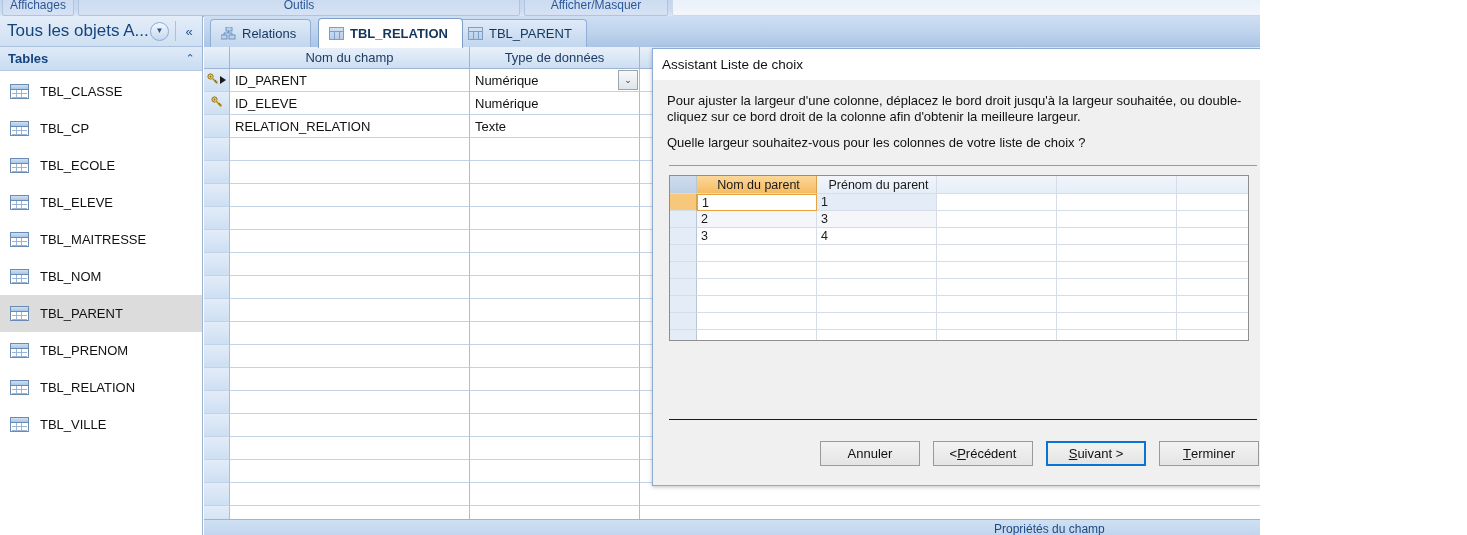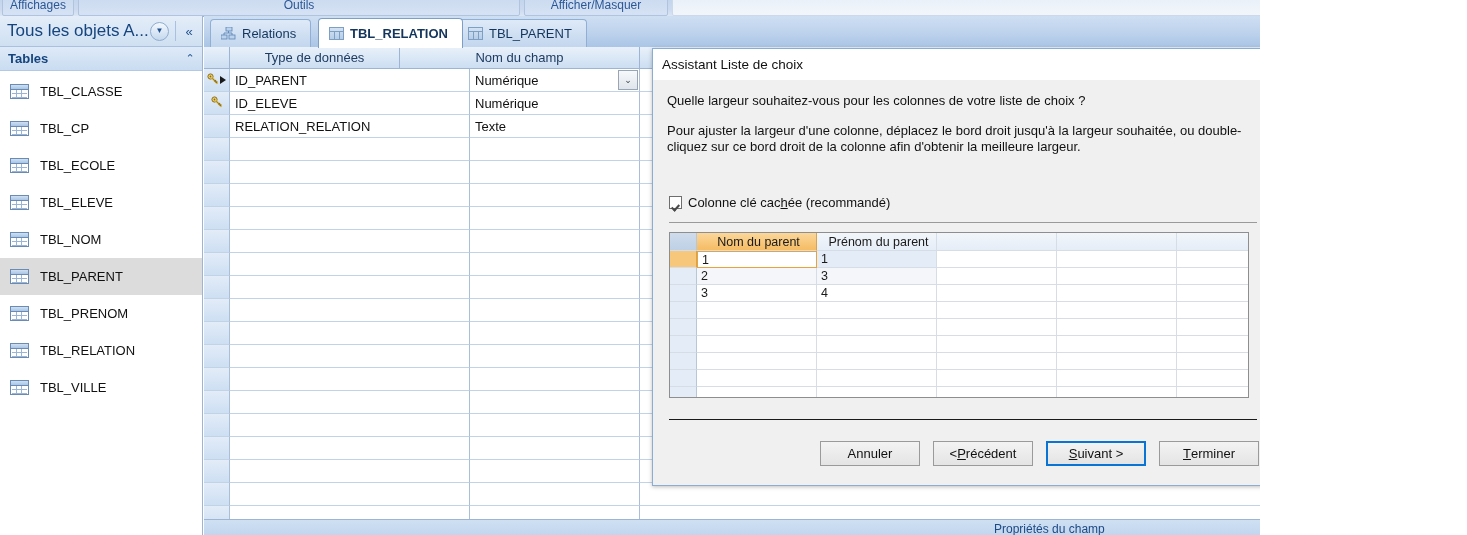--- a/index.html
+++ b/index.html
@@ -295,20 +295,26 @@
         <div class="navitem">
           <span class="tblicon">
             <i></i>
           </span>
           <span>TBL_ELEVE</span>
         </div>
         <div class="navitem">
           <span class="tblicon">
             <i></i>
           </span>
+          <span>TBL_MAITRESSE</span>
+        </div>
+        <div class="navitem">
+          <span class="tblicon">
+            <i></i>
+          </span>
           <span>TBL_NOM</span>
         </div>
         <div class="navitem selected">
           <span class="tblicon">
             <i></i>
           </span>
           <span>TBL_PARENT</span>
         </div>
         <div class="navitem">
           <span class="tblicon">
@@ -351,22 +357,22 @@
 
     <div class="tab inactive" style="left:253px;">
       <span class="ticon grid"></span>
       <span>TBL_PARENT</span>
     </div>
   </div>
 
   <div class="design">
     <div class="dg-head">
       <div class="cell dg-sel"></div>
+      <div class="cell dg-name">Nom du champ</div>
       <div class="cell dg-type">Type de données</div>
-      <div class="cell dg-name">Nom du champ</div>
       <div class="cell dg-desc">iption</div>
     </div>
     <div id="design-rows">
         <div class="dg-row">
           <div class="c sel">
             <span><svg class="keyicon" viewBox="0 0 12 12">
                 <circle cx="3.5" cy="3.5" r="2.6" fill="#f2d46b" stroke="#8a6d1e" stroke-width="1"></circle>
                 <circle cx="3.5" cy="3.5" r="0.9" fill="#8a6d1e"></circle>
                 <path d="M5.3 5.3 L10 10" stroke="#d9b84a" stroke-width="2.2" stroke-linecap="round"></path>
                 <path d="M5.3 5.3 L10 10" stroke="#8a6d1e" stroke-width="0.7" fill="none"></path>
@@ -511,27 +517,23 @@
   </div>
 
   <div class="propstrip">
     <span>Propriétés du champ</span>
   </div>
 
   <div class="dlg">
     <div class="dlg-title">Assistant Liste de choix</div>
 
     <div class="dlg-body">
+      <p class="dlg-p second">Pour ajuster la largeur d'une colonne, déplacez le bord droit jusqu'à la largeur souhaitée, ou double-cliquez sur ce bord droit de la colonne afin d'obtenir la meilleure largeur.</p>
       <p class="dlg-p">Quelle largeur souhaitez-vous pour les colonnes de votre liste de choix ?</p>
-      <p class="dlg-p second">Pour ajuster la largeur d'une colonne, déplacez le bord droit jusqu'à la largeur souhaitée, ou double-cliquez sur ce bord droit de la colonne afin d'obtenir la meilleure largeur.</p>
-
-      <div class="chkrow">
-        <span class="chkbox"></span>
-        <span class="chklabel"><span>Colonne clé cac</span><u>h</u><span>ée (recommandé)</span></span>
-      </div>
+
 
       <div class="dsep"></div>
 
       <div class="sheet">
         <div class="sh-row sh-head" id="sheet-head">
             <div class="sc rowsel"></div>
             <div class="sc c1 active">Nom du parent</div>
             <div class="sc c2">Prénom du parent</div>
             <div class="sc c3"></div>
             <div class="sc c4"></div>

